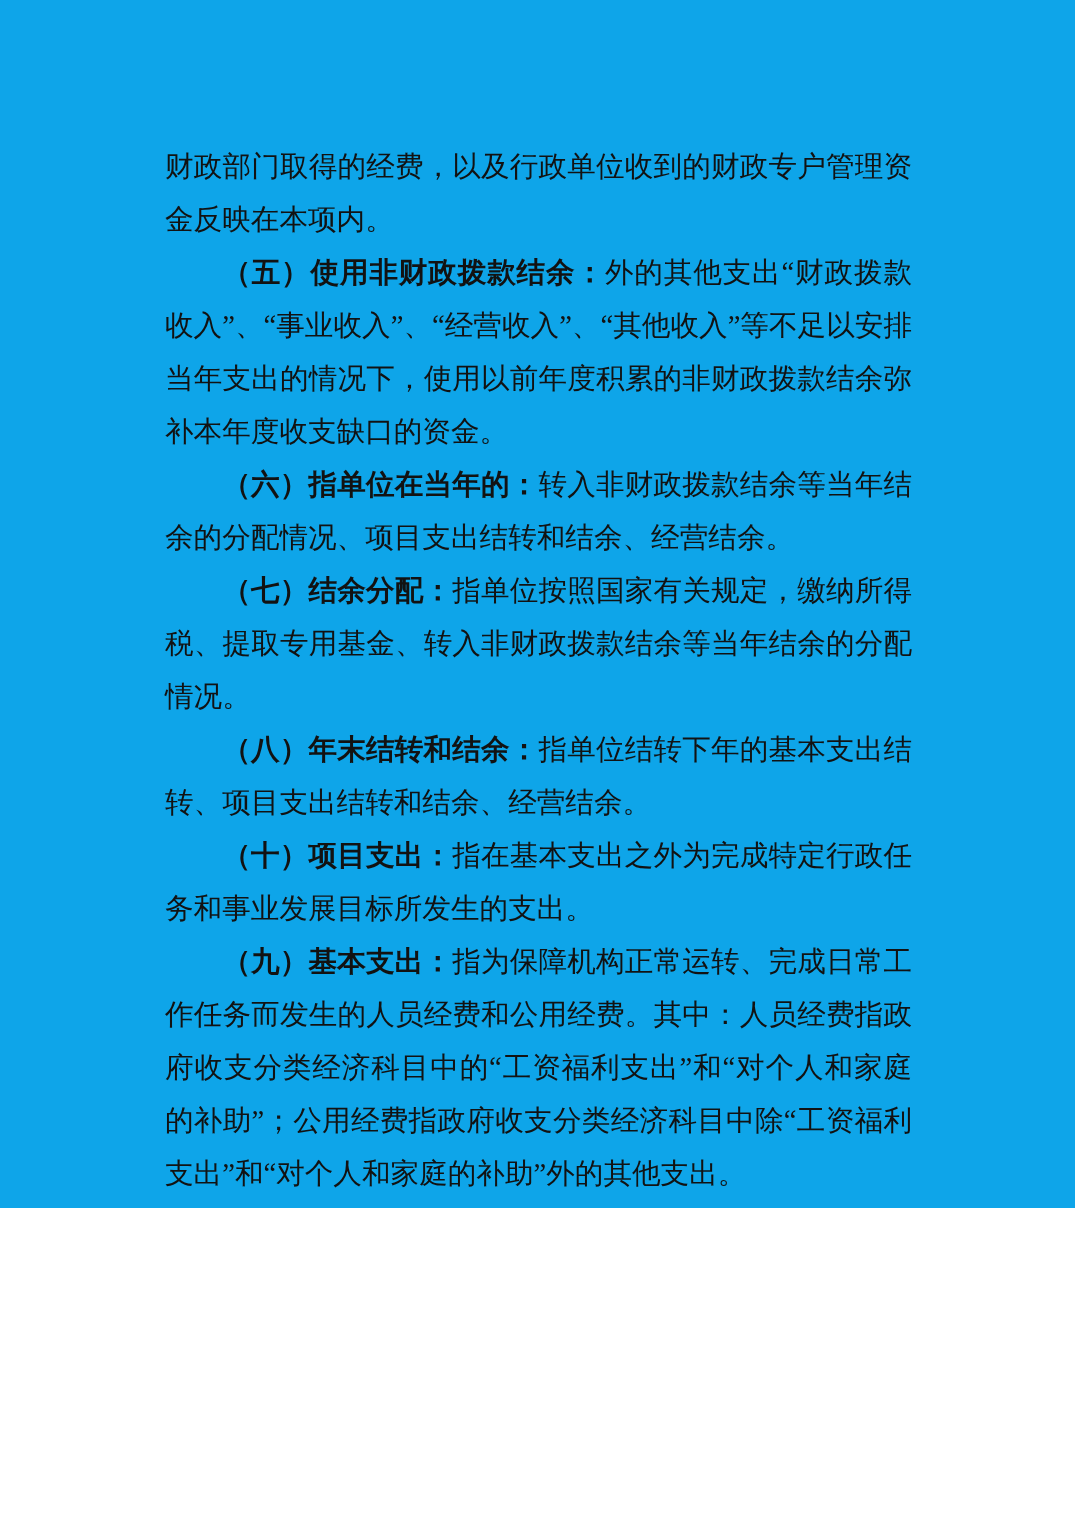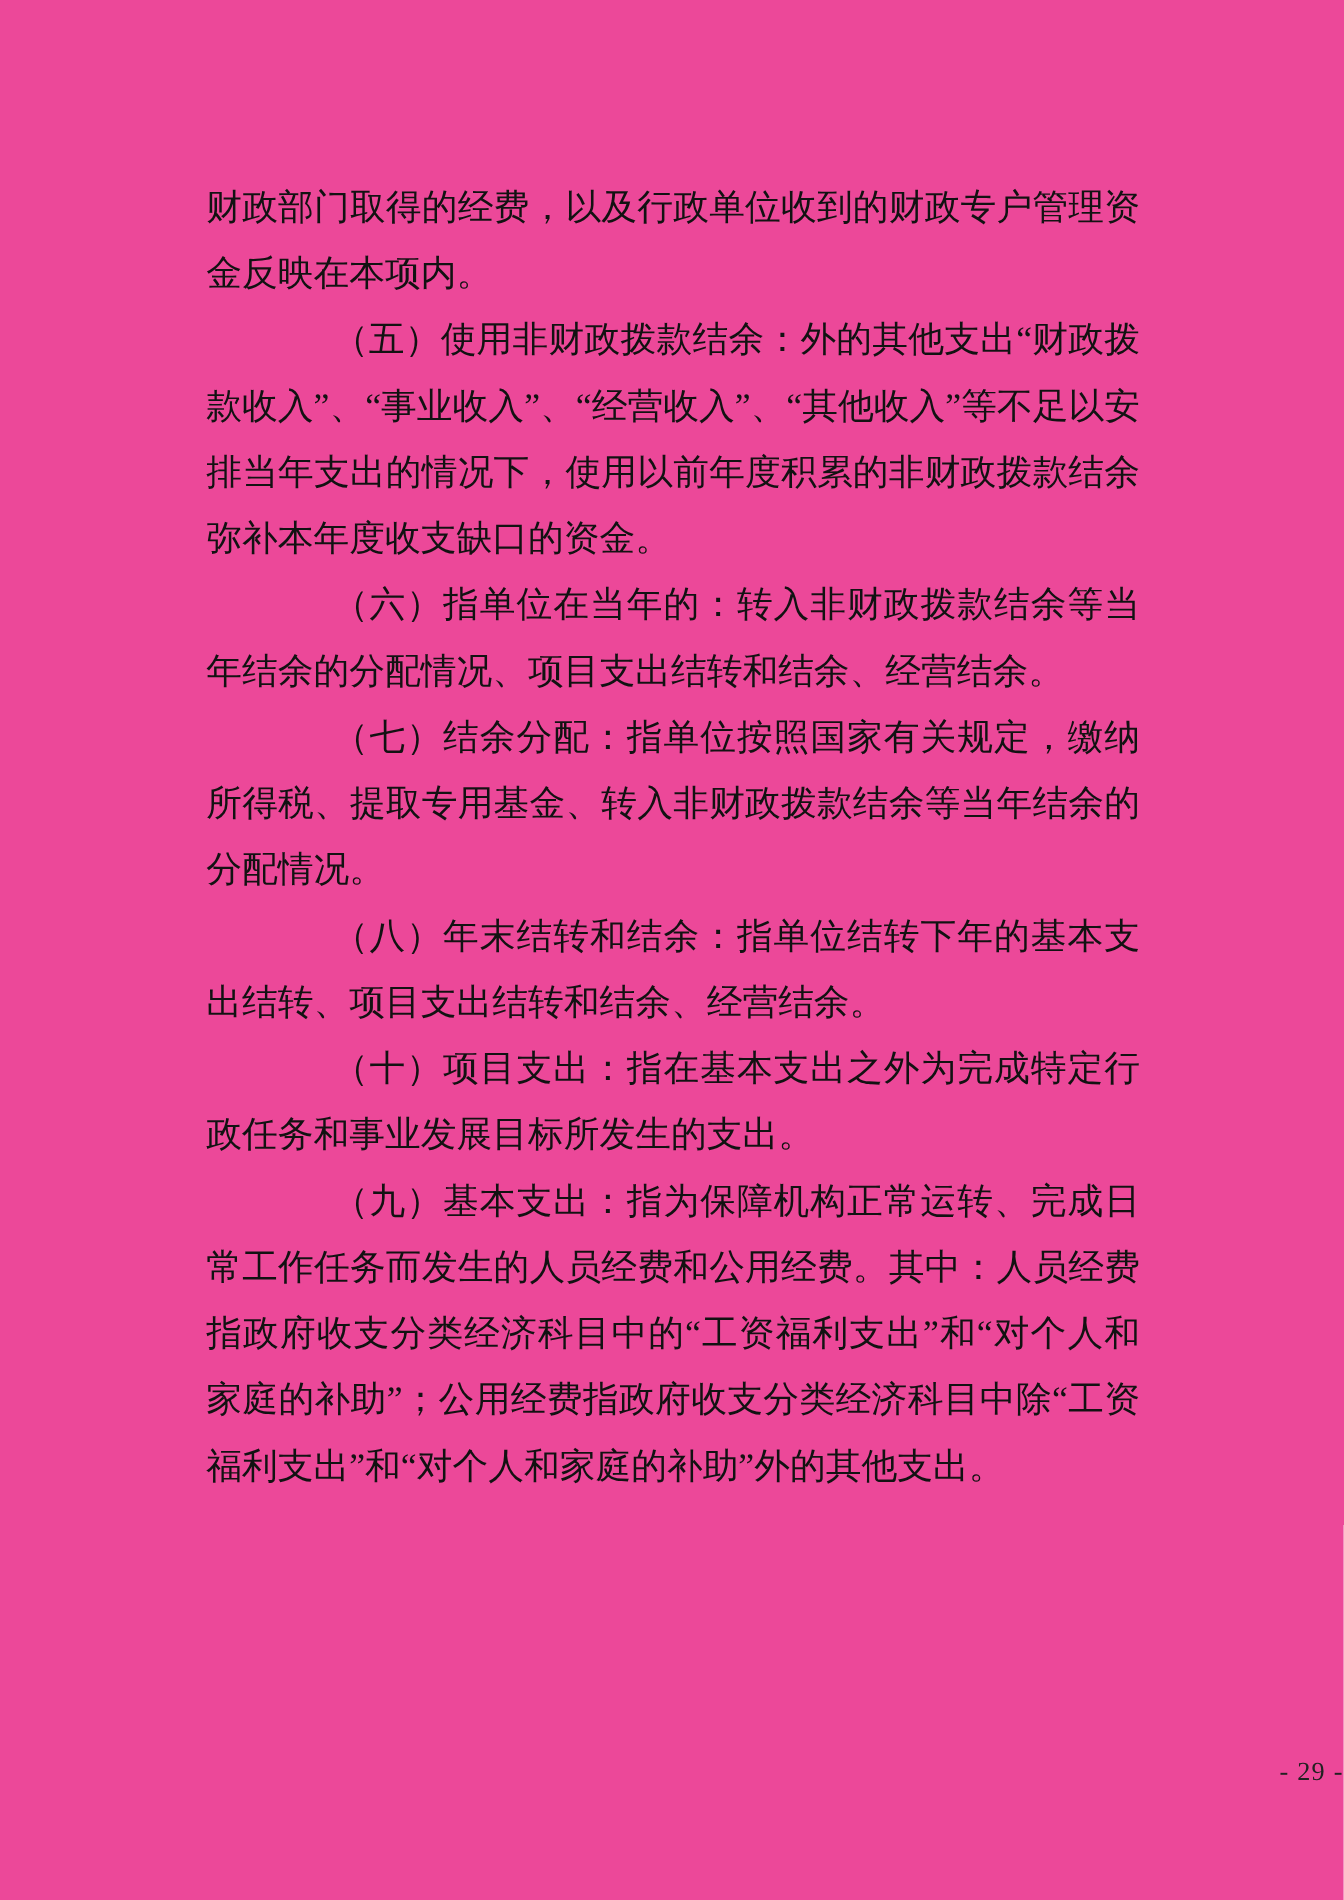--- a/index.html
+++ b/index.html
@@ -1,40 +1,40 @@
 <!DOCTYPE html>
 <html lang="zh"><head>
 <meta charset="utf-8">
 <style>
   html, body { margin: 0; padding: 0; background: #ffffff; }
   .page {
     position: relative;
     width: 1075px;
-    height: 1520px;
-    background: #ec4899;
+    height: 1208px;
+    background: #0ea5e9;
     font-family: "Liberation Serif", "DejaVu Serif", serif;
     color: #121212;
     overflow: hidden;
   }
   .content {
     position: absolute;
     left: 165px;
     top: 140px;
     width: 747px;
   }
   .para {
     margin: 0;
     font-size: 28.6px;
     line-height: 53px;
     text-align: justify;
     text-justify: inter-ideograph;
     word-break: break-all;
   }
   .para.indent { text-indent: 2em; }
-  .h { font-weight: 400; margin-left: 44px; }
+  .h { font-weight: 700; }
   .footer {
     position: absolute;
     top: 1402px;
     left: 0;
     width: 100%;
     text-align: right;
     font-size: 21px;
     line-height: 30px;
     color: #222222;
     letter-spacing: 1px;

